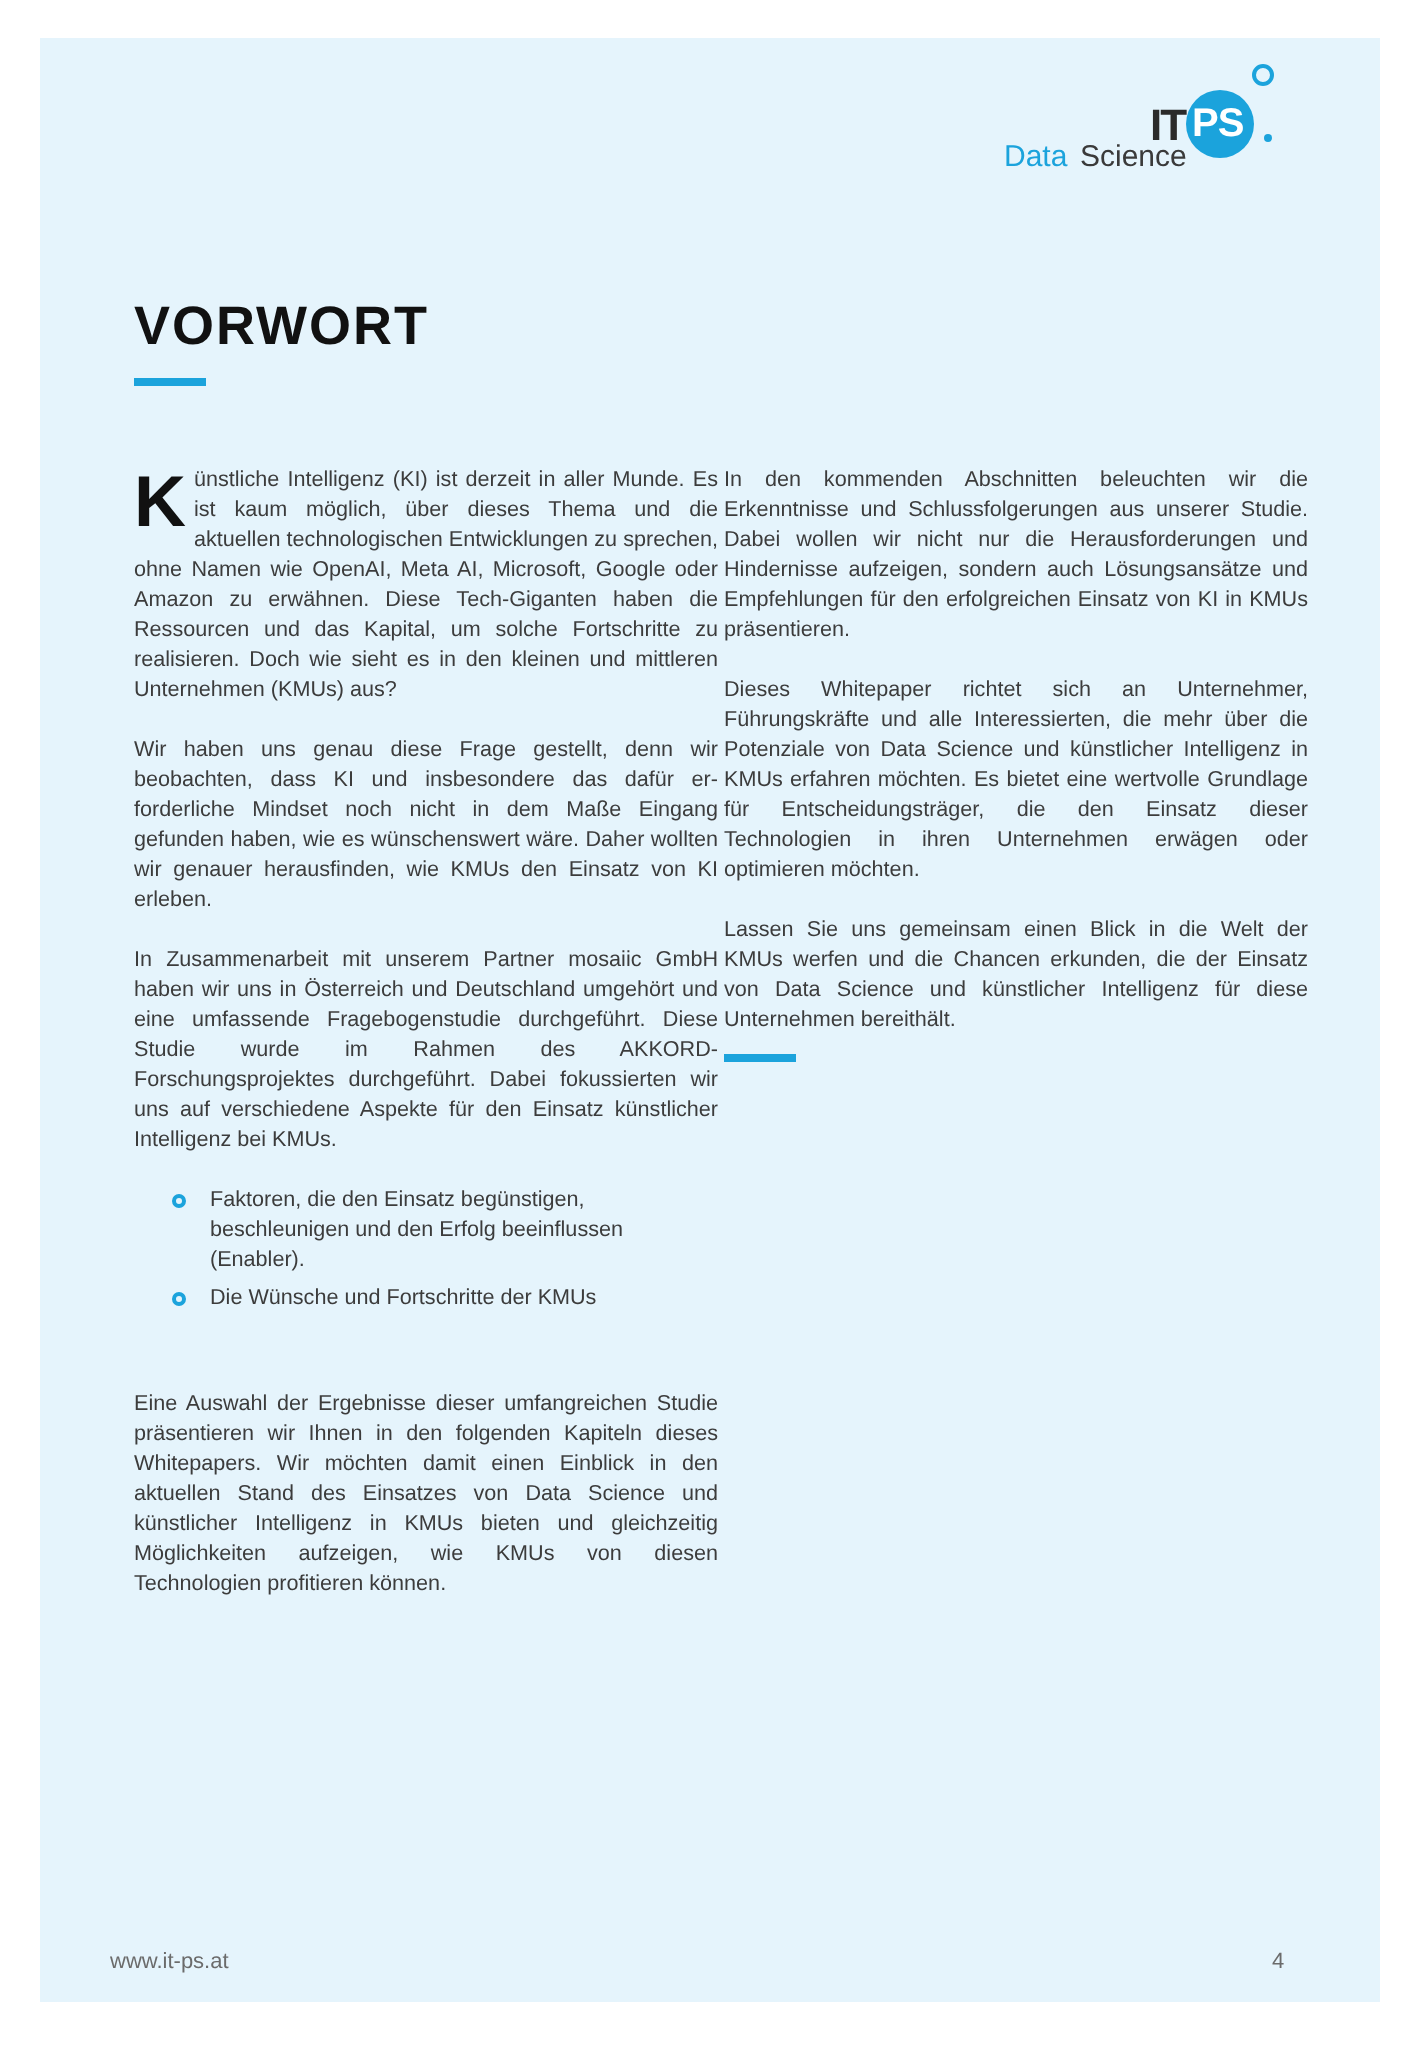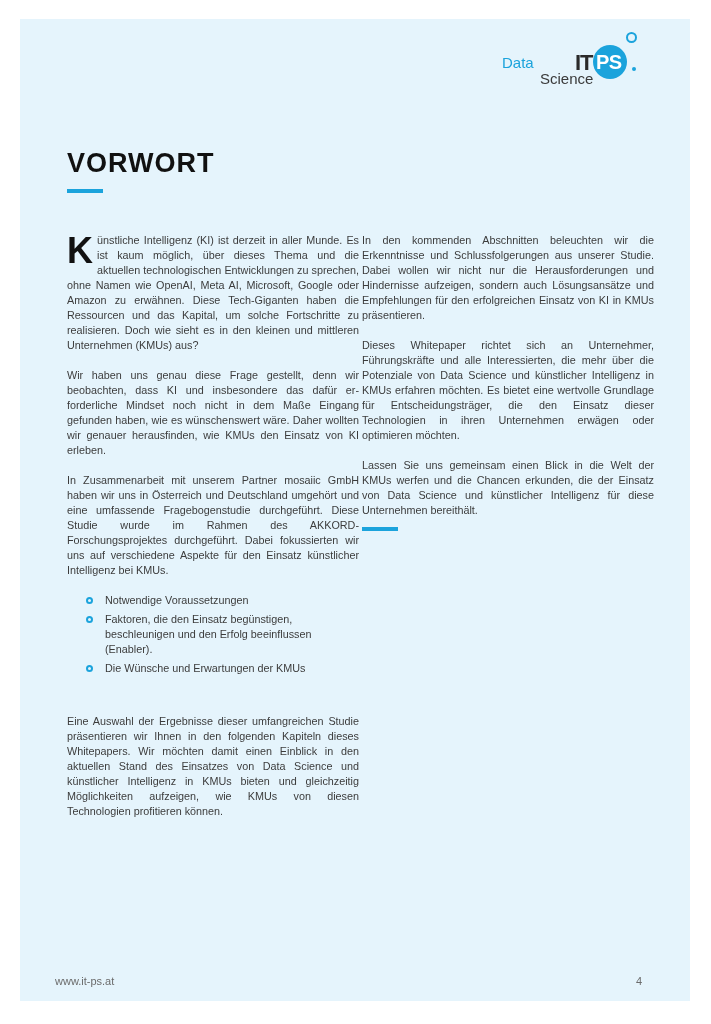--- a/index.html
+++ b/index.html
@@ -81,21 +81,21 @@
       left: 130px;
       top: 38px;
       width: 4px;
       height: 4px;
       background: #1ba3dc;
       border-radius: 50%;
     }
     .logo-data {
       position: absolute;
       left: 0px;
-      top: 26px;
+      top: 42px;
       font-size: 15px;
       color: #1ba3dc;
       line-height: 1;
     }
     .logo-science {
       position: absolute;
       left: 38px;
       top: 42px;
       font-size: 15px;
       color: #3a3a3a;
@@ -206,23 +206,22 @@
   <h1 class="page-title">VORWORT</h1>
   <div class="title-rule"></div>
 
   <div class="col col-left">
     <p>
       <span class="dropcap">K</span><span>ünstliche Intelligenz (KI) ist derzeit in aller Munde. Es ist kaum möglich, über dieses Thema und die aktuellen technologischen Entwick­lungen zu sprechen, ohne Namen wie OpenAI, Meta AI, Microsoft, Google oder Amazon zu erwähnen. Diese Tech-Giganten haben die Ressourcen und das Kapital, um solche Fortschritte zu realisieren. Doch wie sieht es in den kleinen und mittleren Un­ternehmen (KMUs) aus?</span>
     </p>
     <p>Wir haben uns genau diese Frage gestellt, denn wir beobachten, dass KI und insbesondere das dafür er­forderliche Mindset noch nicht in dem Maße Ein­gang gefunden haben, wie es wünschenswert wäre. Daher wollten wir genauer herausfinden, wie KMUs den Einsatz von KI erleben.</p>
     <p>In Zusammenarbeit mit unserem Partner mosaiic GmbH haben wir uns in Österreich und Deutschland umgehört und eine umfassende Fragebogenstudie durchgeführt. Diese Studie wurde im Rahmen des AKKORD-Forschungsprojektes durchgeführt. Dabei fokussierten wir uns auf verschiedene Aspekte für den Einsatz künstlicher Intelligenz bei KMUs.</p>
     <ul class="bullet-list">
-      <li><span class="bullet-icon"></span><span>Notwendige Voraussetzungen</span></li>
       <li><span class="bullet-icon"></span><span>Faktoren, die den Einsatz begünstigen, beschleunigen und den Erfolg beeinflussen (Enabler).</span></li>
-      <li><span class="bullet-icon"></span><span>Die Wünsche und Erwartungen der KMUs</span></li>
+      <li><span class="bullet-icon"></span><span>Die Wünsche und Fortschritte der KMUs</span></li>
     </ul>
     <p>Eine Auswahl der Ergebnisse dieser umfangreichen Studie präsentieren wir Ihnen in den folgenden Ka­piteln dieses Whitepapers. Wir möchten damit ei­nen Einblick in den aktuellen Stand des Einsatzes von Data Science und künstlicher Intelligenz in KMUs bieten und gleichzeitig Möglichkeiten aufzei­gen, wie KMUs von diesen Technologien profitieren können.</p>
   </div>
 
   <div class="col col-right">
     <p>In den kommenden Abschnitten beleuchten wir die Erkenntnisse und Schlussfolgerungen aus unserer Studie. Dabei wollen wir nicht nur die Herausforde­rungen und Hindernisse aufzeigen, sondern auch Lösungsansätze und Empfehlungen für den erfolg­reichen Einsatz von KI in KMUs präsentieren.</p>
     <p>Dieses Whitepaper richtet sich an Unternehmer, Führungskräfte und alle Interessierten, die mehr über die Potenziale von Data Science und künstli­cher Intelligenz in KMUs erfahren möchten. Es bie­tet eine wertvolle Grundlage für Entscheidungsträ­ger, die den Einsatz dieser Technologien in ihren Unternehmen erwägen oder optimieren möchten.</p>
     <p>Lassen Sie uns gemeinsam einen Blick in die Welt der KMUs werfen und die Chancen erkunden, die der Einsatz von Data Science und künstlicher Intelli­genz für diese Unternehmen bereithält.</p>
     <div class="end-rule"></div>
   </div>

